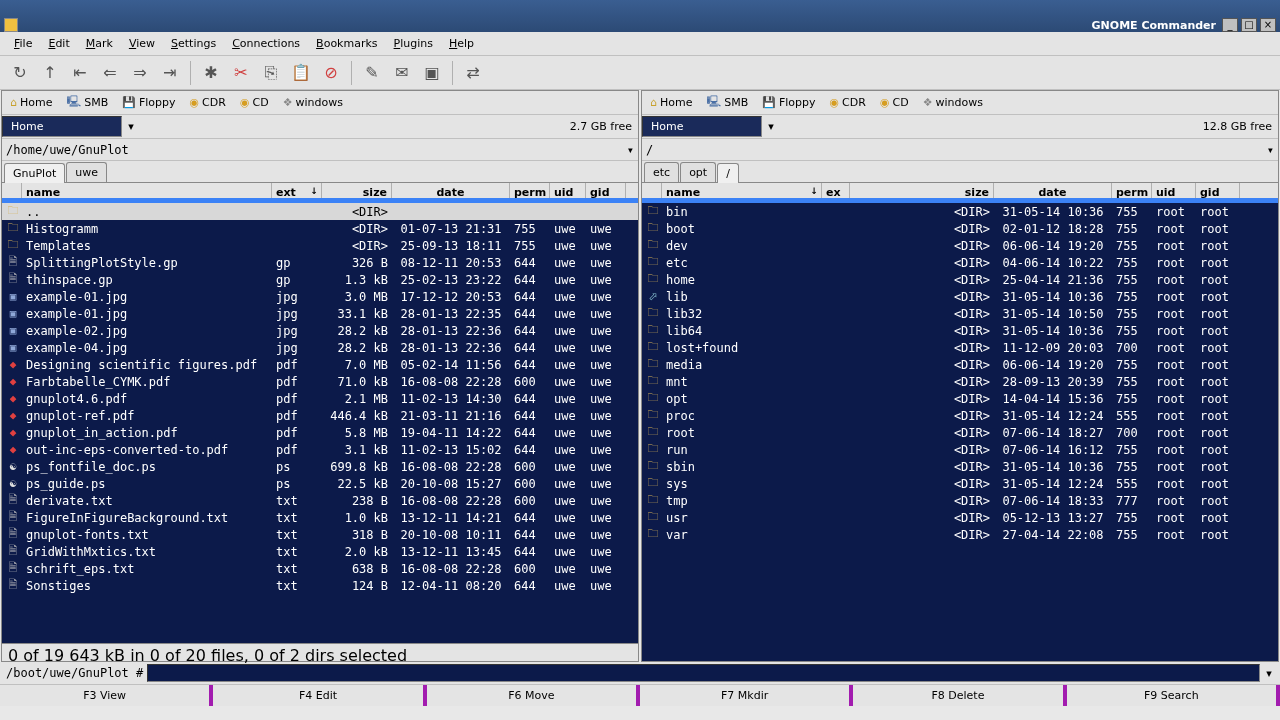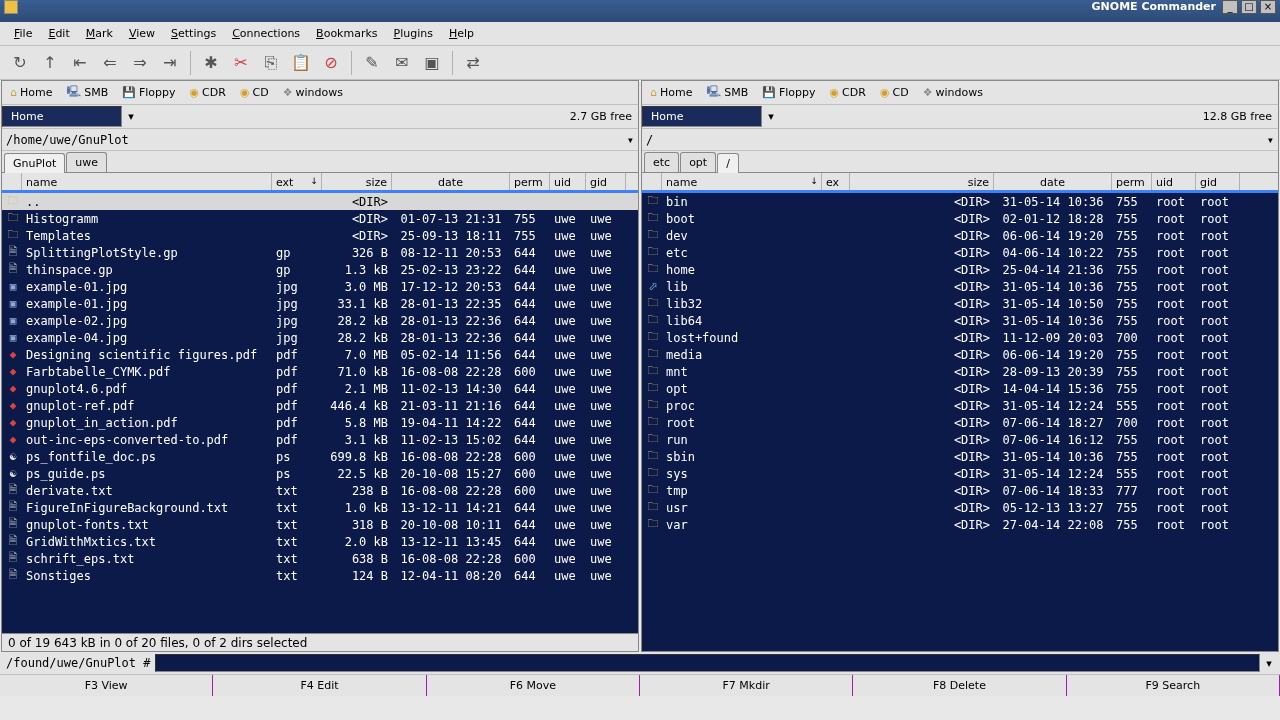--- a/index.html
+++ b/index.html
@@ -1,17 +1,17 @@
 <!DOCTYPE html>
 <html><head>
 <meta charset="utf-8">
 <style>
 * { margin: 0; padding: 0; box-sizing: border-box; }
 body { font-family: "DejaVu Sans", Arial, sans-serif; font-size: 11px; background: #e8e8e8; width: 1280px; height: 720px; overflow: hidden; user-select: none; }
-.titlebar { height: 22px; background: linear-gradient(#3a5e91, #2c4a75); display: flex; align-items: flex-start; color: #fff; padding: 0 4px; }
+.titlebar { height: 32px; background: linear-gradient(#3a5e91, #2c4a75); display: flex; align-items: flex-end; color: #fff; padding: 0 4px; }
 .titlebar .icon-app { width: 14px; height: 14px; background: #f0c040; border: 1px solid #888; margin-right: 6px; }
 .titlebar-title { flex: 1; text-align: right; font-weight: bold; padding-right: 6px; }
 .titlebar-btns { display: flex; gap: 3px; }
 .titlebar-btns div { width: 16px; height: 14px; background: #c0c0c0; border: 1px solid #555; font-size: 10px; text-align: center; line-height: 12px; color: #000; cursor: pointer; }
 .menubar { height: 24px; background: #e4e4e4; display: flex; align-items: center; padding: 0 6px; border-bottom: 1px solid #c0c0c0; }
 .menubar span { padding: 3px 8px; cursor: pointer; }
 .menubar span u { text-decoration: underline; }
 .toolbar { height: 34px; background: #e4e4e4; display: flex; align-items: center; padding: 0 6px; gap: 2px; border-bottom: 1px solid #c0c0c0; }
 .tbtn { width: 28px; height: 28px; display: flex; align-items: center; justify-content: center; border: 1px solid transparent; cursor: pointer; font-size: 16px; color: #555; }
 .tsep { width: 1px; height: 24px; background: #b0b0b0; margin: 0 4px; }
@@ -25,41 +25,41 @@
 .dev-win-i { color: #888; }
 .dropdown-row { height: 24px; background: #e4e4e4; display: flex; align-items: center; border-bottom: 1px solid #c0c0c0; }
 .dropdown { background: #1a2a5a; color: #fff; padding: 3px 8px; min-width: 120px; border: 1px inset #888; }
 .dd-arrow { width: 18px; text-align: center; cursor: pointer; }
 .freespace { flex: 1; text-align: right; padding-right: 6px; }
 .pathbar { height: 22px; background: #e4e4e4; display: flex; align-items: center; padding: 0 4px; border-bottom: 1px solid #c0c0c0; font-family: monospace; font-size: 12px; }
 .pathbar .pathtxt { flex: 1; }
 .tabs { height: 22px; background: #e4e4e4; display: flex; align-items: flex-end; padding: 0 2px; border-bottom: 1px solid #888; }
 .tab { padding: 3px 8px; border: 1px solid #888; border-bottom: none; background: #e0e0e0; margin-right: 1px; cursor: pointer; border-radius: 3px 3px 0 0; font-size: 11px; }
 .tab.active { background: #f0f0f0; position: relative; top: 1px; }
-.filehead { height: 20px; background: #e4e4e4; display: flex; border-bottom: 3px solid #3b82f6; }
+.filehead { height: 20px; background: #e4e4e4; display: flex; border-bottom: 5px solid #3b82f6; font-weight: bold; }
 .filehead div { border-right: 1px solid #b0b0b0; padding: 3px 4px; text-align: center; overflow: hidden; white-space: nowrap; cursor: pointer; position: relative; }
 .sort-ind { font-size: 9px; position: absolute; right: 3px; }
 .filelist { flex: 1; background: #0c1a4a; color: #fff; overflow-y: auto; font-family: "DejaVu Sans Mono", monospace; font-size: 12px; }
 .frow { display: flex; height: 17px; align-items: center; padding-left: 2px; cursor: pointer; }
 .frow.selected { background: #d8d8d8; color: #000; }
 .fcell { overflow: hidden; white-space: nowrap; padding: 0 4px; }
 .col-icon { width: 18px; text-align: center; font-size: 11px; padding: 0; }
 .ic-folder { color: #d4b158; }
 .ic-pdf { color: #e04040; }
 .ic-img { color: #8fa8d8; }
 .ic-doc { color: #c0c0c0; }
 .ic-ps { color: #e0e0e0; }
 .ic-link { color: #88c0d0; }
-.statusbar { height: 18px; background: #e4e4e4; padding: 2px 6px; border-top: 1px solid #888; font-size: 12px; }
+.statusbar { height: 18px; background: #e4e4e4; padding: 2px 6px; border-top: 1px solid #888; font-size: 16px; }
 .cmdline { height: 22px; background: #e4e4e4; display: flex; align-items: center; padding: 0 2px; }
 .cmdprompt { font-family: monospace; font-size: 12px; padding: 0 4px; }
 .cmdinput { flex: 1; background: #0c1a4a; color: #fff; border: 1px inset #888; height: 18px; padding: 0 4px; font-family: monospace; }
 .cmdhist { width: 18px; text-align: center; cursor: pointer; }
 .fnkeys { height: 22px; background: #e4e4e4; display: flex; border-top: 1px solid #c0c0c0; }
-.fnkey { flex: 1; text-align: center; padding: 4px; border-right: 1px solid #a21caf; cursor: pointer; }
+.fnkey { flex: 1; text-align: center; padding: 4px; border-right: 4px solid #a21caf; cursor: pointer; }
 
 .l .col-name { width: 250px; text-align: left; }
 .l .col-ext { width: 50px; text-align: left; }
 .l .col-size { width: 70px; text-align: right; }
 .l .col-date { width: 118px; text-align: center; }
 .l .col-perm { width: 40px; text-align: left; }
 .l .col-uid { width: 36px; text-align: left; }
 .l .col-gid { width: 40px; text-align: left; }
 
 .r .col-name { width: 160px; text-align: left; }
@@ -682,21 +682,21 @@
           <span class="fcell col-date">27-04-14 22:08</span>
           <span class="fcell col-perm">755</span>
           <span class="fcell col-uid">root</span>
           <span class="fcell col-gid">root</span>
         </div>
       </div>
     </div>
 </div>
 
 <div class="cmdline">
-  <span class="cmdprompt">/found/uwe/GnuPlot #</span>
+  <span class="cmdprompt">/boot/uwe/GnuPlot #</span>
   <input class="cmdinput" style="">
   <span class="cmdhist">▾</span>
 </div>
 
 <div class="fnkeys" id="fnkeys">
     <div class="fnkey">F3 View</div>
     <div class="fnkey">F4 Edit</div>
     <div class="fnkey">F6 Move</div>
     <div class="fnkey">F7 Mkdir</div>
     <div class="fnkey">F8 Delete</div>

